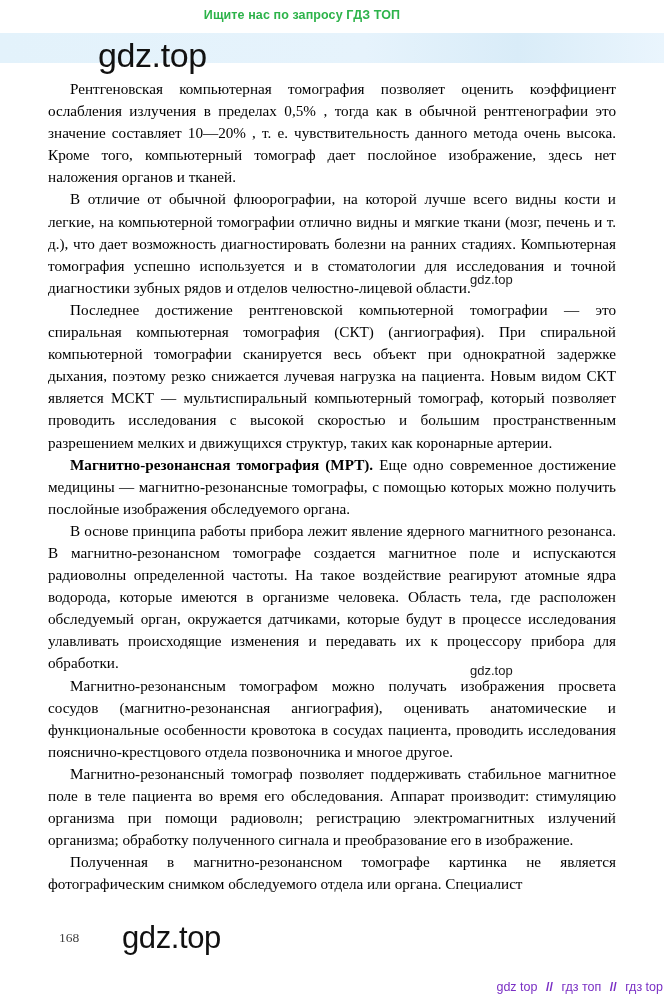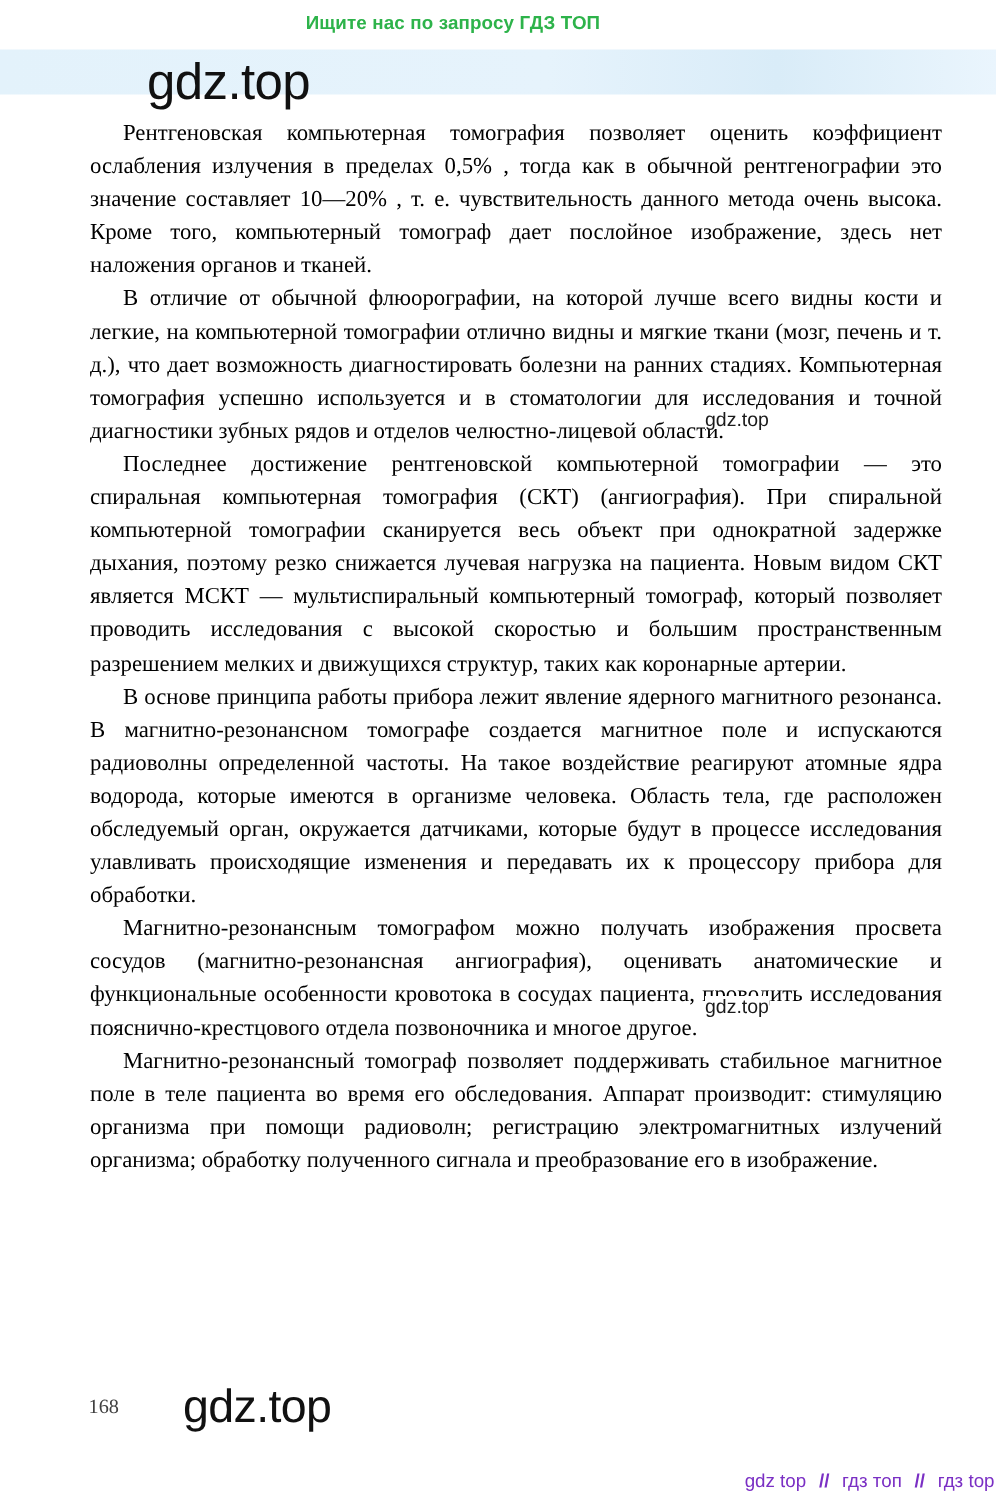--- a/index.html
+++ b/index.html
@@ -51,21 +51,21 @@
     font-weight: 400;
     color: #111111;
     letter-spacing: -0.4px;
     line-height: 1;
   }
 
   
   .page-body {
     position: absolute;
     top: 78px;
-    left: 60px;
+    left: 48px;
     width: 568px;
   }
   .page-body p {
     margin: 0;
     font-size: 15.2px;
     line-height: 22.1px;
     text-align: justify;
     text-indent: 22px;
     text-justify: inter-word;
     word-spacing: 0px;
@@ -136,27 +136,29 @@
 <div class="brand-top">gdz.top</div>
 
 <div class="page-body">
 
   <p>Рентгеновская компьютерная томография позволяет оценить коэффициент ослабления излучения в пределах 0,5% , тогда как в обычной рентгенографии это значение составляет 10—20% , т. е. чувствительность данного метода очень высока. Кроме того, компьютерный томограф дает послойное изображение, здесь нет наложения органов и тканей.</p>
 
   <p>В отличие от обычной флюорографии, на которой лучше всего видны кости и легкие, на компьютерной томографии отлично видны и мягкие ткани (мозг, печень и т. д.), что дает возможность диагностировать болезни на ранних стадиях. Компьютерная томография успешно используется и в стоматологии для исследования и точной диагностики зубных рядов и отделов челюстно-лицевой области.</p>
 
   <p>Последнее достижение рентгеновской компьютерной томографии — это спиральная компьютерная томография (СКТ) (ангиография). При спиральной компьютерной томографии сканируется весь объект при однократной задержке дыхания, поэтому резко снижается лучевая нагрузка на пациента. Новым видом СКТ является МСКТ — мультиспиральный компьютерный томограф, который позволяет проводить исследования с высокой скоростью и большим пространственным разрешением мелких и движущихся структур, таких как коронарные артерии.</p>
 
+  <p><span class="run-head">Магнитно-резонансная томография (МРТ).</span><span> Еще одно современное достижение медицины — магнитно-резонансные томографы, с помощью которых можно получить послойные изображения обследуемого органа.</span></p>
 
   <p>В основе принципа работы прибора лежит явление ядерного магнитного резонанса. В магнитно-резонансном томографе создается магнитное поле и испускаются радиоволны определенной частоты. На такое воздействие реагируют атомные ядра водорода, которые имеются в организме человека. Область тела, где расположен обследуемый орган, окружается датчиками, которые будут в процессе исследования улавливать происходящие изменения и передавать их к процессору прибора для обработки.</p>
 
   <p>Магнитно-резонансным томографом можно получать изображения просвета сосудов (магнитно-резонансная ангиография), оценивать анатомические и функциональные особенности кровотока в сосудах пациента, проводить исследования пояснично-крестцового отдела позвоночника и многое другое.</p>
 
   <p>Магнитно-резонансный томограф позволяет поддерживать стабильное магнитное поле в теле пациента во время его обследования. Аппарат производит: стимуляцию организма при помощи радиоволн; регистрацию электромагнитных излучений организма; обработку полученного сигнала и преобразование его в изображение.</p>
 
+  <p>Полученная в магнитно-резонансном томографе картинка не является фотографическим снимком обследуемого отдела или органа. Специалист</p>
 
 </div>
 
 <span class="inline-wm wm-a">gdz.top</span>
 
 <span class="inline-wm wm-b">gdz.top</span>
 
 <div class="page-number">168</div>
 
 <div class="brand-bottom">gdz.top</div>

